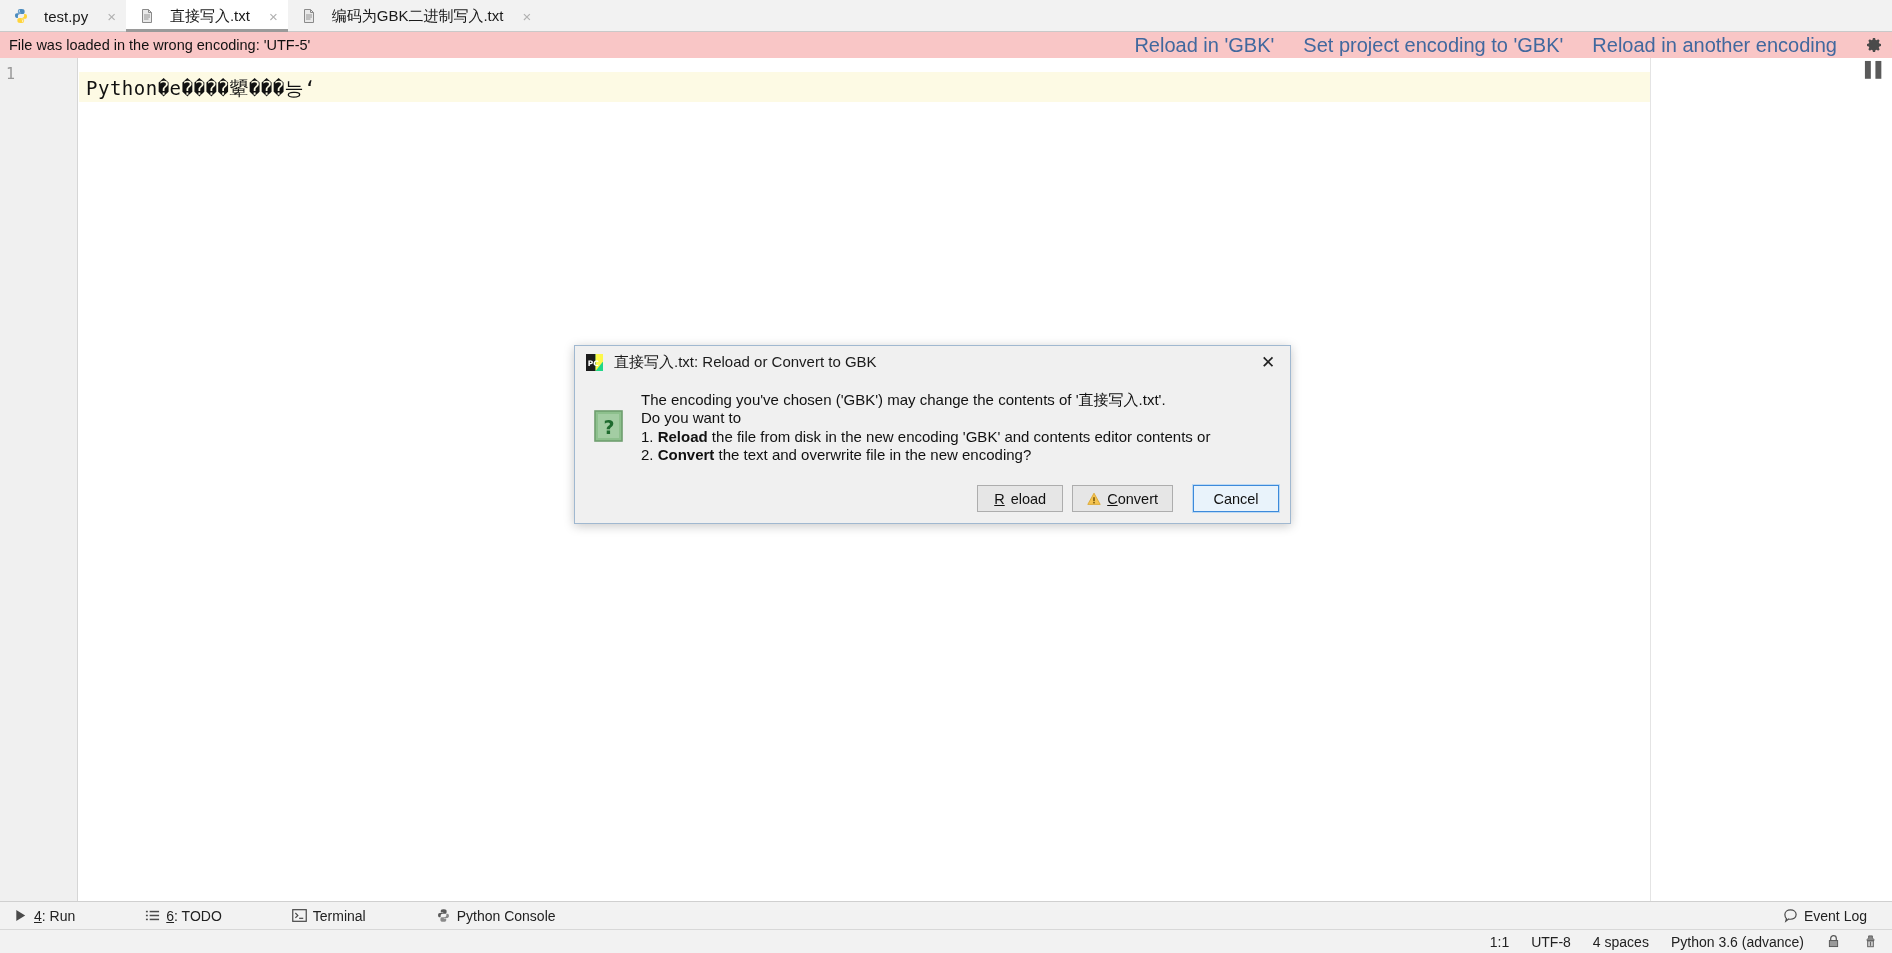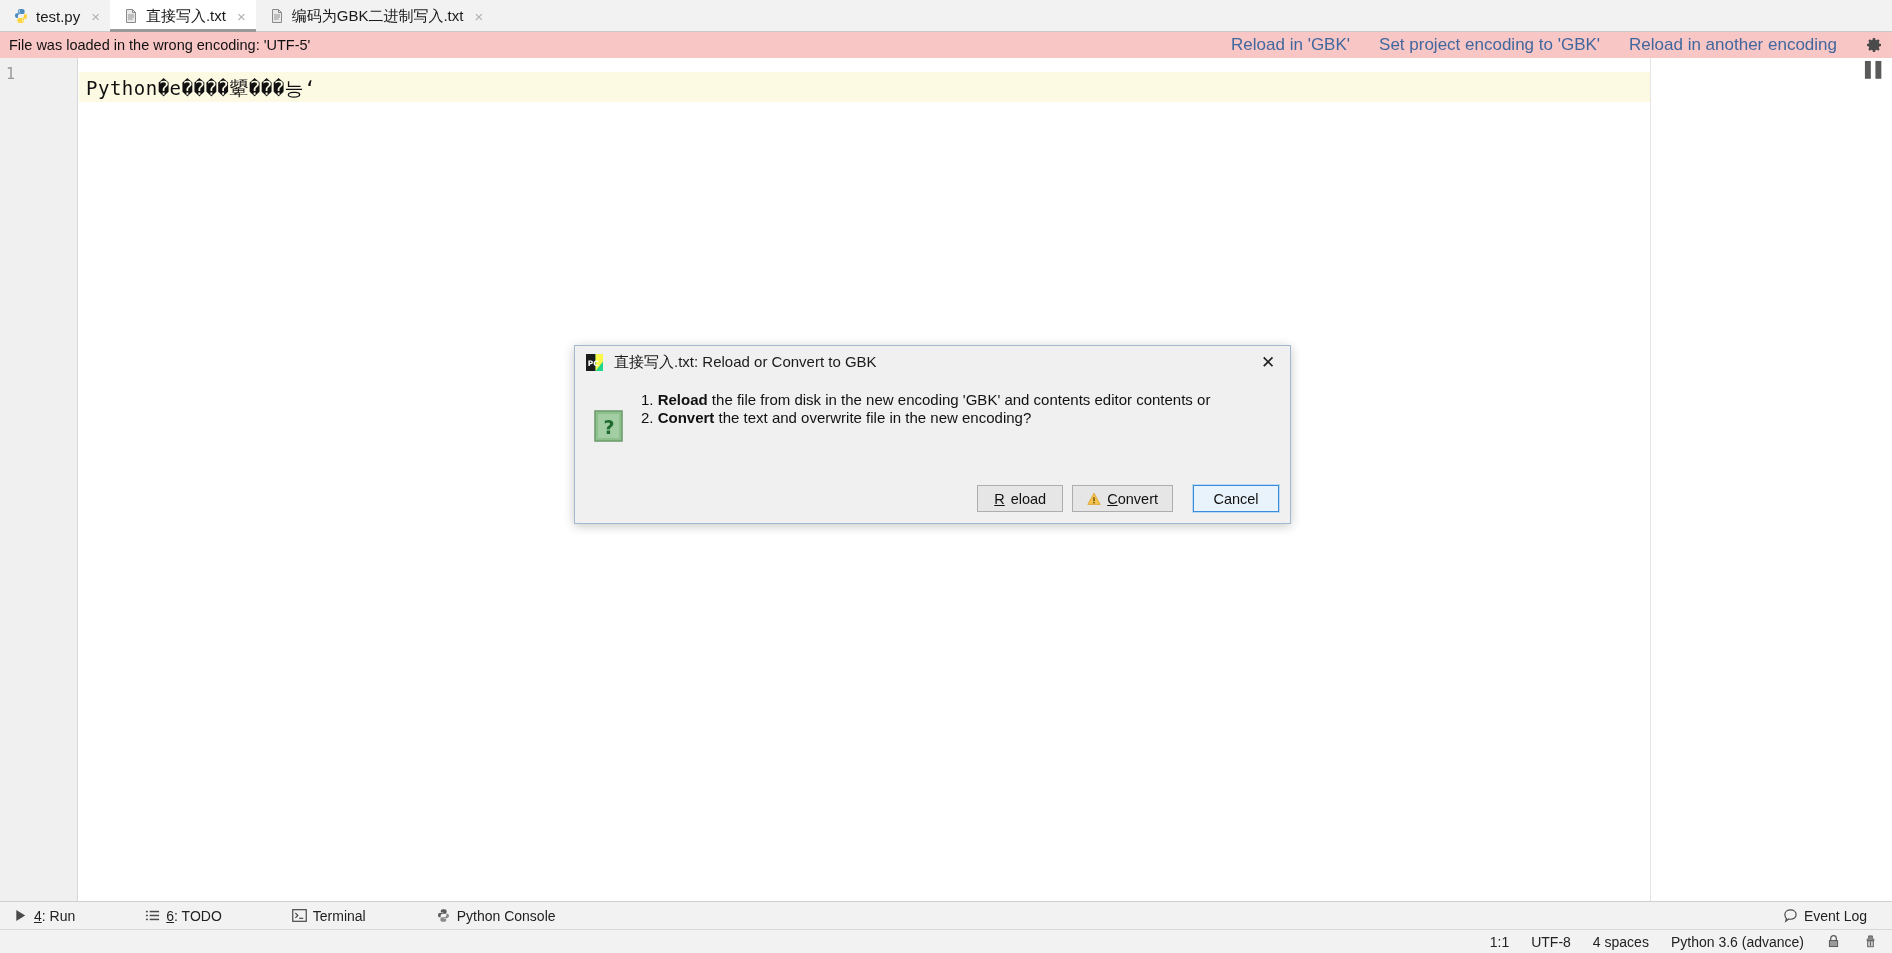--- a/index.html
+++ b/index.html
@@ -12,21 +12,21 @@
   body { position: relative; }
 
   
   #tab-bar {
     position: absolute; top: 0; left: 0; width: 1892px; height: 32px;
     background: #f2f2f2;
     border-bottom: 1px solid #c9c9c9;
     display: flex; align-items: stretch;
   }
   .tab {
-    display: flex; align-items: center; gap: 7px;
+    display: flex; align-items: center; gap: 15px;
     padding: 0 10px 0 13px;
     height: 32px;
     font-size: 15px; color: #1a1a1a;
     position: relative;
     cursor: default;
     white-space: nowrap;
   }
   .tab.active { background: #ffffff; }
   .tab.active::after {
     content: ""; position: absolute; left: 0; right: 0; bottom: 0;
@@ -44,21 +44,21 @@
     background: #f9c6c6;
     display: flex; align-items: center;
     font-size: 14.5px;
   }
   #notify-msg { color: #111; padding-left: 9px; }
   #notify-actions {
     margin-left: auto; display: flex; align-items: center; gap: 29px;
     padding-right: 10px;
   }
   .notify-link {
-    color: #41689e; font-size: 17px; cursor: pointer; white-space: nowrap;
+    color: #41689e; font-size: 20px; cursor: pointer; white-space: nowrap;
   }
   #notify-gear { width: 16px; height: 16px; cursor: pointer; display:block; }
 
   
   #editor-area {
     position: absolute; top: 58px; left: 0; width: 1892px; height: 843px;
     background: #ffffff;
   }
   #gutter {
     position: absolute; top: 0; left: 0; width: 78px; height: 843px;
@@ -338,20 +338,22 @@
     </div>
 
     <div id="dialog-body">
       <svg id="dialog-q-icon" viewBox="0 0 30 34">
         <rect x="1" y="2" width="27" height="30" fill="#8dc08d" stroke="#6f9e6f" stroke-width="1.6"></rect>
         <rect x="4" y="5" width="21" height="24" fill="#a3cda3"></rect>
         <text x="15" y="24.5" text-anchor="middle" font-family="DejaVu Sans, sans-serif" font-size="19" font-weight="bold" fill="#1f6b2f">?</text>
       </svg>
 
       <div id="dialog-text">
+        <div class="row">The encoding you've chosen ('GBK') may change the contents of '直接写入.txt'.</div>
+        <div class="row">Do you want to</div>
         <div class="row"><span>1. </span><b>Reload</b><span> the file from disk in the new encoding 'GBK' and contents editor contents or</span></div>
         <div class="row"><span>2. </span><b>Convert</b><span> the text and overwrite file in the new encoding?</span></div>
       </div>
     </div>
 
     <div id="dialog-buttons">
       <button class="dlg-btn">
           <u>R</u>
           <span>eload</span>
         </button>

